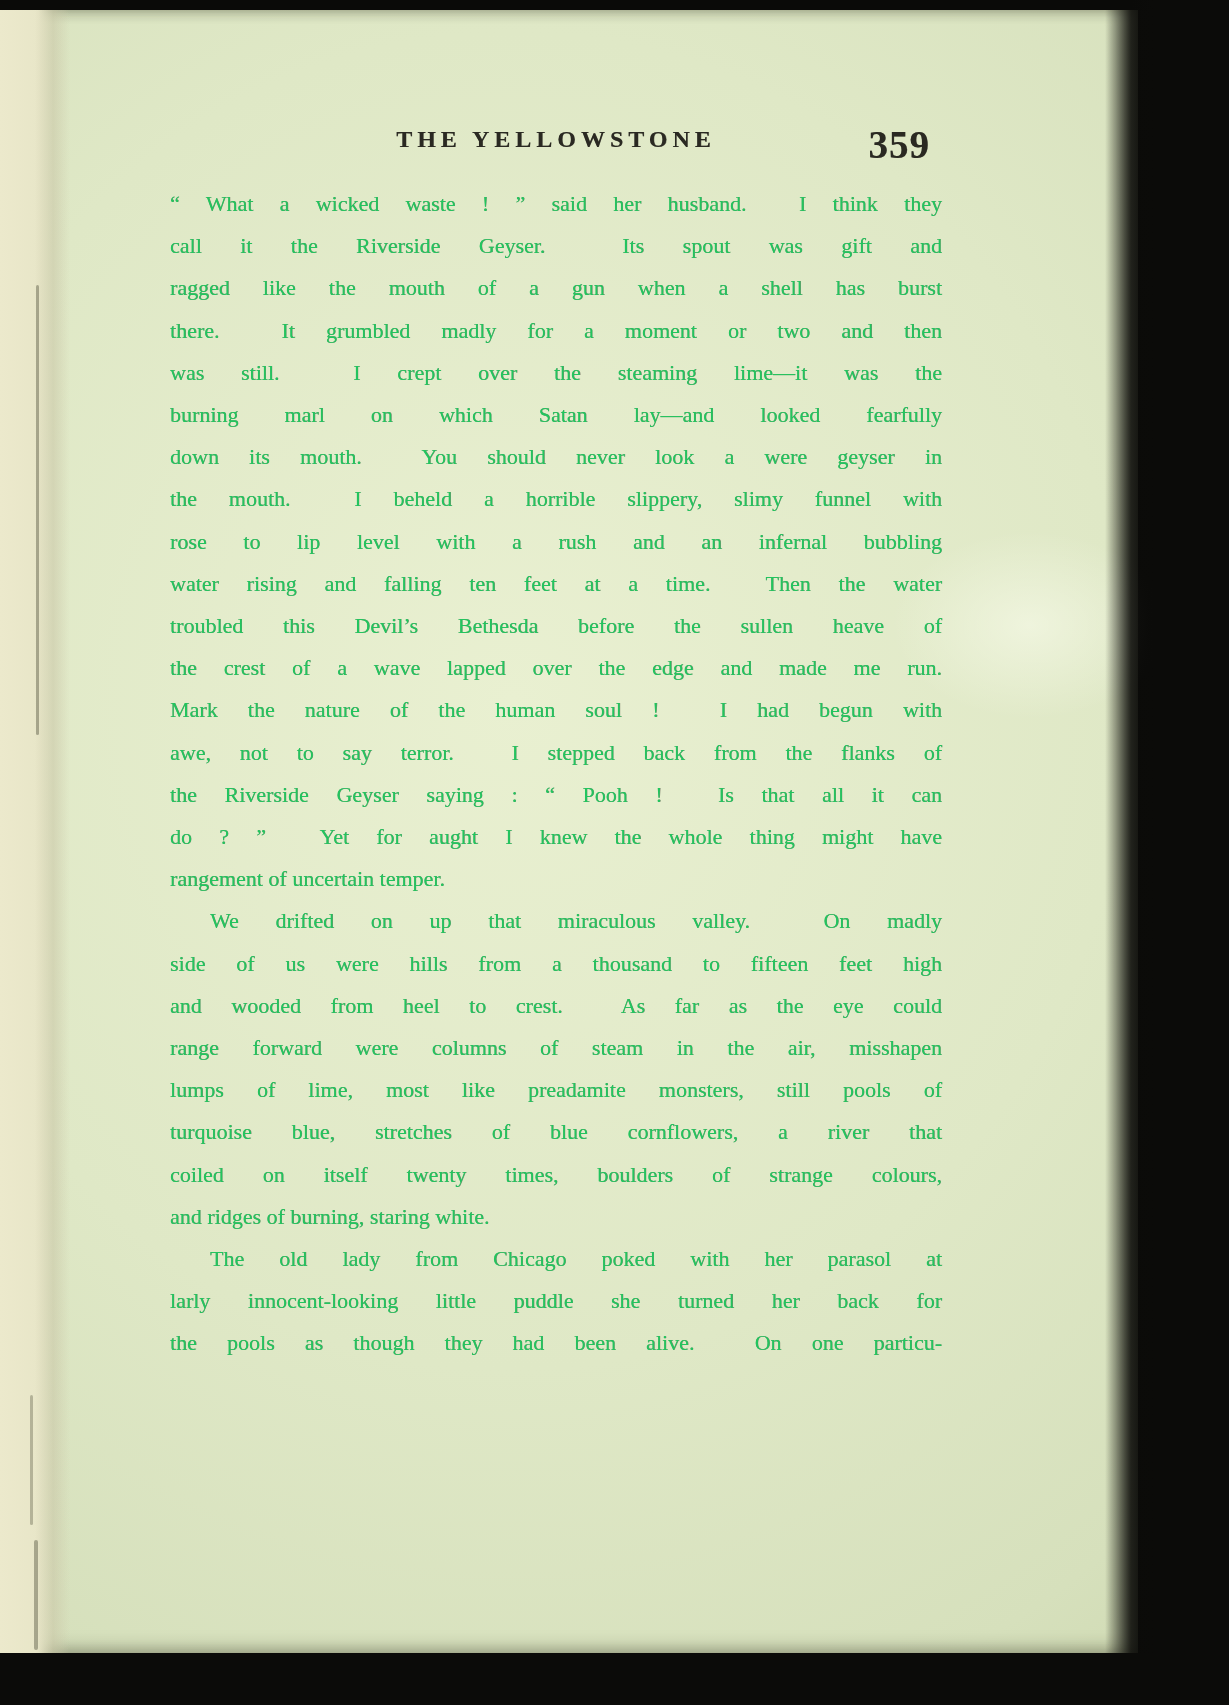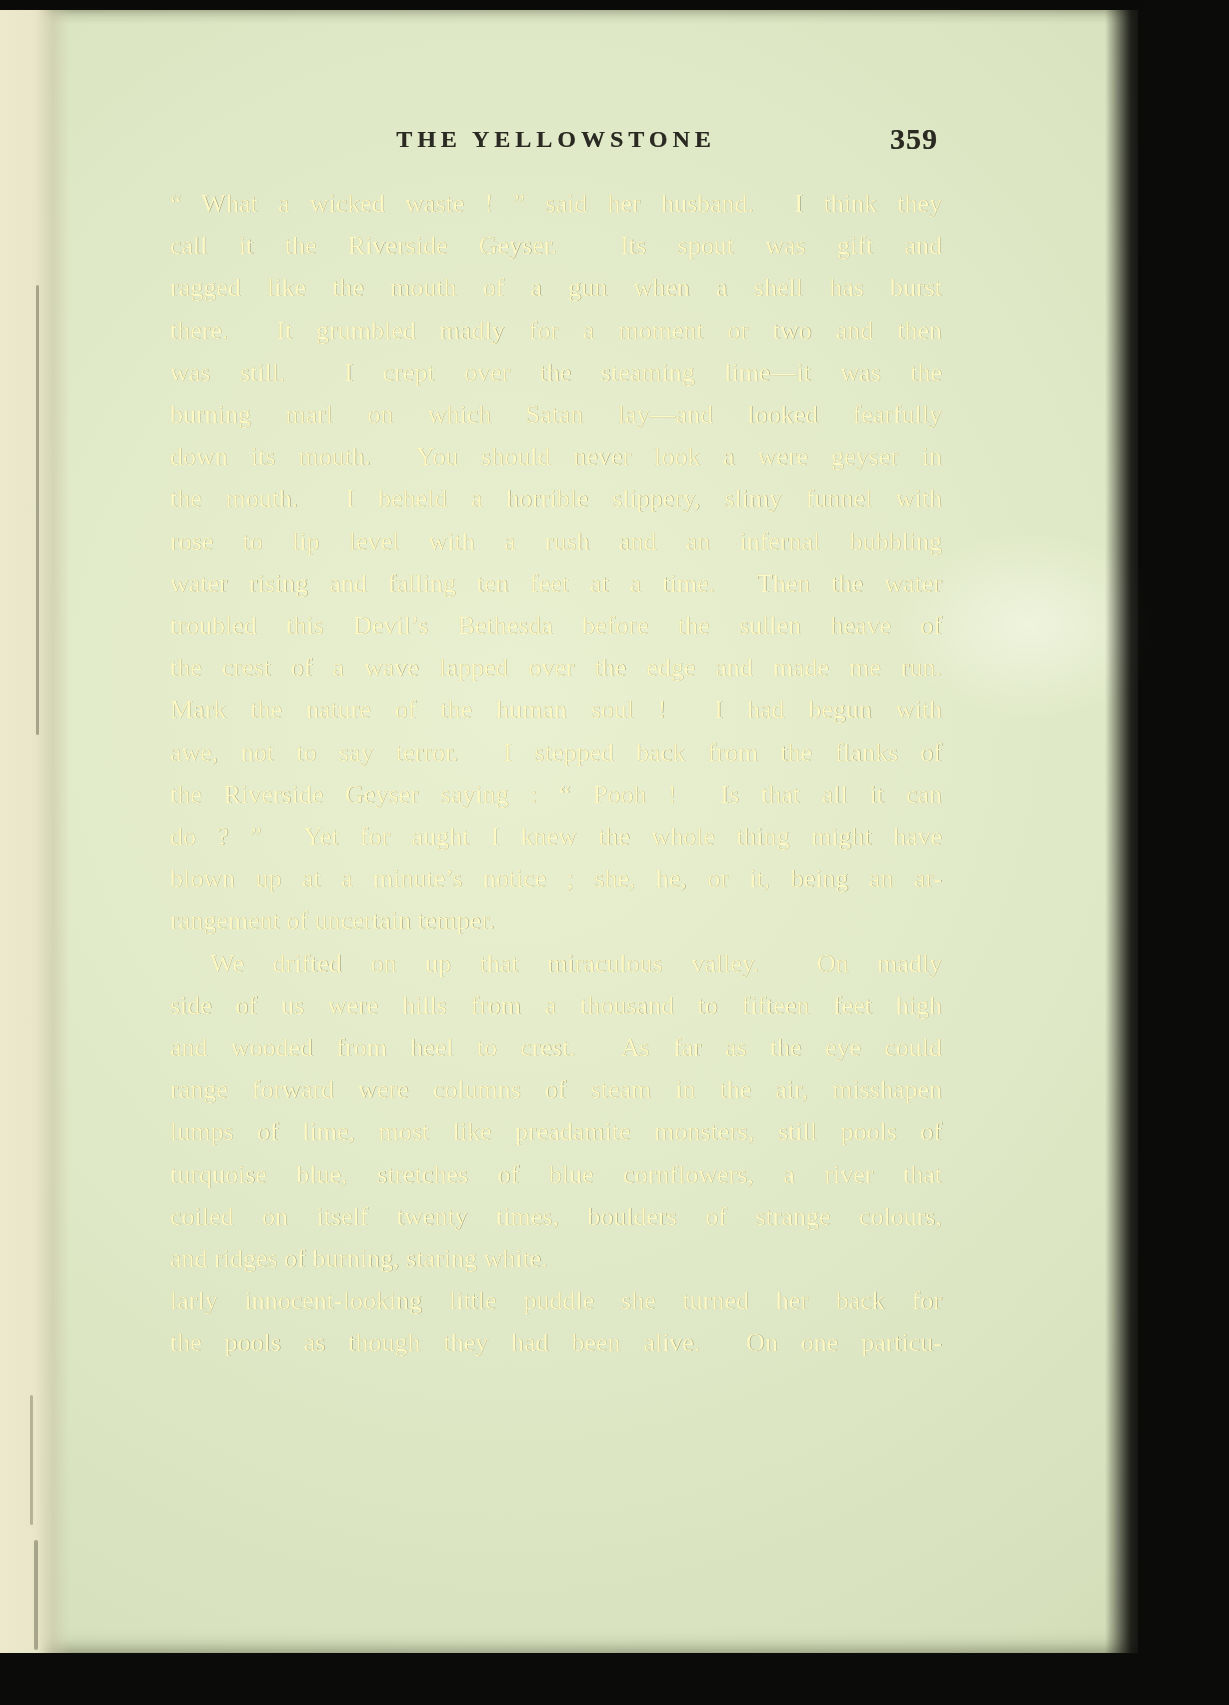--- a/index.html
+++ b/index.html
@@ -73,33 +73,33 @@
   .running-title {
     display: block;
     text-align: center;
     font-weight: 700;
     font-size: 24px;
     letter-spacing: 5px;
     text-shadow: 0.3px 0.3px 0.4px rgba(35,35,25,0.5);
   }
   .page-number {
     position: absolute;
-    right: 4px; top: -4px;
-    font-size: 30px;
+    right: 12px; top: -4px;
+    font-size: 39px;
     font-weight: 700;
     letter-spacing: 1px;
     text-shadow: 0.3px 0.3px 0.4px rgba(35,35,25,0.5);
   }
   .body-text {
     position: absolute;
     left: 170px; top: 183px;
     width: 772px;
-    font-size: 26px;
+    font-size: 22px;
     line-height: 42.2px;
-    color: #fef9c3;
+    color: #22c55e;
   }
   .line {
     text-align: justify;
     text-align-last: justify;
     white-space: pre-wrap;
     text-shadow: 0.3px 0.3px 0.4px rgba(35,35,25,0.5);
   }
   .line.last { text-align-last: left; }
   .line.indent { text-indent: 40px; }
 </style>
@@ -130,34 +130,34 @@
         <div class="line">down its mouth.  You should never look a were geyser in</div>
         <div class="line">the mouth.  I beheld a horrible slippery, slimy funnel with</div>
         <div class="line">rose to lip level with a rush and an infernal bubbling</div>
         <div class="line">water rising and falling ten feet at a time.  Then the water</div>
         <div class="line">troubled this Devil’s Bethesda before the sullen heave of</div>
         <div class="line">the crest of a wave lapped over the edge and made me run.</div>
         <div class="line">Mark the nature of the human soul !  I had begun with</div>
         <div class="line">awe, not to say terror.  I stepped back from the flanks of</div>
         <div class="line">the Riverside Geyser saying : “ Pooh !  Is that all it can</div>
         <div class="line">do ? ”  Yet for aught I knew the whole thing might have</div>
-        <div class="line">blown up at a minute’s notice ; she, he, or it, being an ar-</div>
         <div class="line last">rangement of uncertain temper.</div>
       </div>
       <div class="paragraph">
         <div class="line indent">We drifted on up that miraculous valley.  On madly</div>
         <div class="line">side of us were hills from a thousand to fifteen feet high</div>
         <div class="line">and wooded from heel to crest.  As far as the eye could</div>
         <div class="line">range forward were columns of steam in the air, misshapen</div>
         <div class="line">lumps of lime, most like preadamite monsters, still pools of</div>
         <div class="line">turquoise blue, stretches of blue cornflowers, a river that</div>
         <div class="line">coiled on itself twenty times, boulders of strange colours,</div>
         <div class="line last">and ridges of burning, staring white.</div>
       </div>
       <div class="paragraph">
+        <div class="line indent">The old lady from Chicago poked with her parasol at</div>
         <div class="line">larly innocent-looking little puddle she turned her back for</div>
         <div class="line">the pools as though they had been alive.  On one particu-</div>
       </div>
     </div>
 
   <div class="edge-top"></div>
   <div class="edge-right"></div>
   <div class="edge-bottom"></div>
 </div>
 

